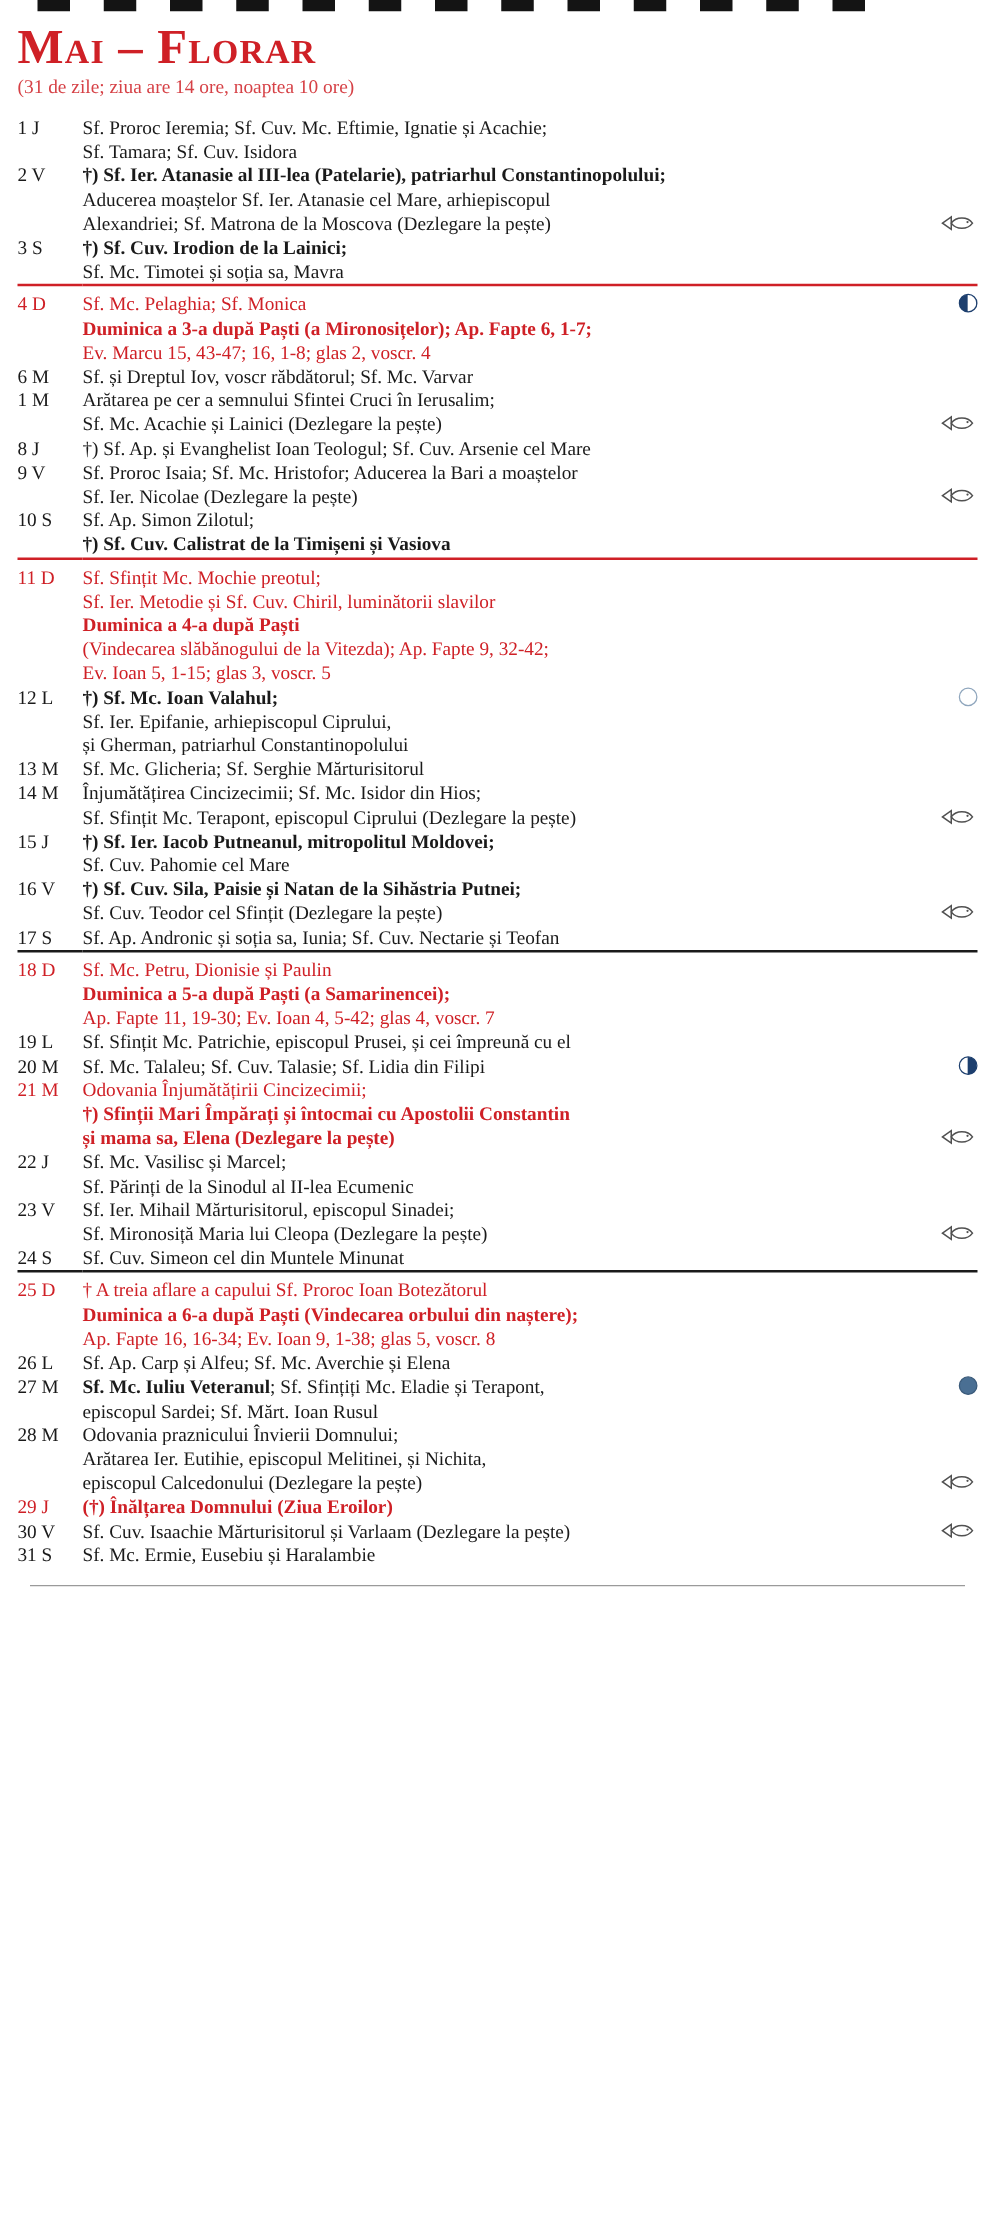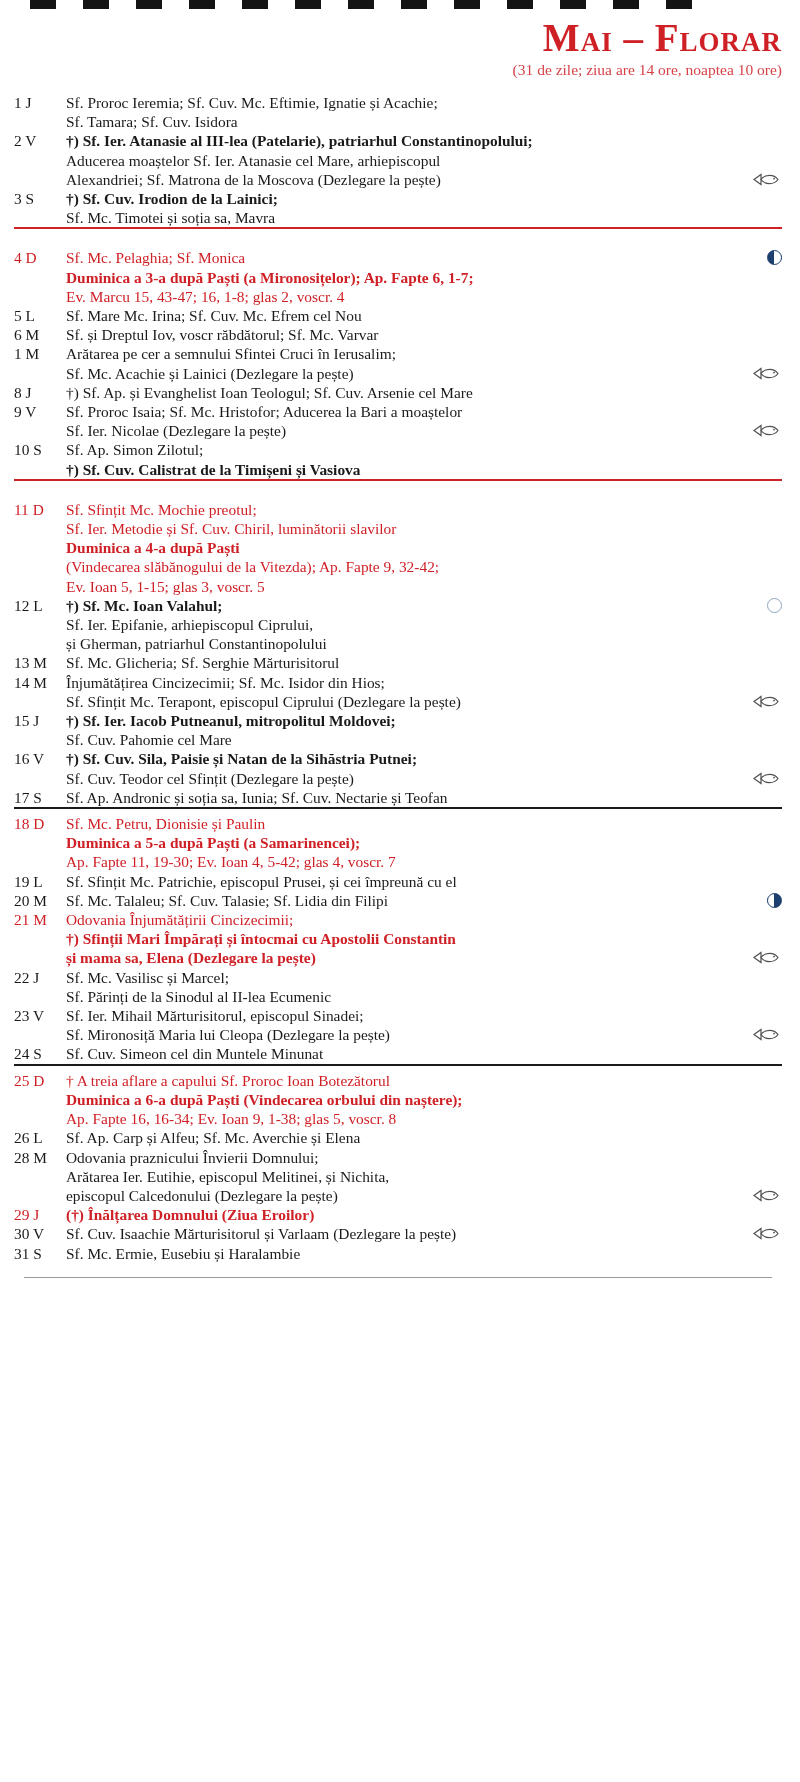--- a/index.html
+++ b/index.html
@@ -33,21 +33,21 @@
   }
   .tick {
     width: 26px;
     height: 9px;
     background: #141414;
     margin-right: 27px;
   }
   .tick:first-child { margin-left: 30px; }
 
   .title-block {
-    text-align: right;
+    text-align: left;
     padding-top: 18px;
   }
   .title {
     color: #cf2026;
     font-size: 39px;
     letter-spacing: 1px;
     font-variant: small-caps;
     font-weight: 700;
     font-family: "Liberation Serif", serif;
     line-height: 1.05;
@@ -89,21 +89,21 @@
     white-space: nowrap;
   }
   .line { display: block; }
   .red { color: #cf2026; }
   .black { color: #1a1a1a; }
   .b { font-weight: 700; }
   .i { }
 
   tr.sep td {
     border-top: 2px solid #cf2026;
-    padding-top: 19px;
+    padding-top: 5px;
   }
   tr.sep-blk td {
     border-top: 2px solid #1a1a1a;
     padding-top: 5px;
   }
 
   
   .moon {
     display: inline-block;
     width: 15px;
@@ -206,29 +206,20 @@
             <span class="line red b">Duminica a 3-a după Paști (a Mironosițelor); Ap. Fapte 6, 1-7;</span>
             <span class="line red">Ev. Marcu 15, 43-47; 16, 1-8; glas 2, voscr. 4</span>
           </td>
           <td class="marks">
             <span class="line"><span class="moon moon-last"></span></span>
             <span class="line">&nbsp;</span>
             <span class="line">&nbsp;</span>
           </td>
         </tr>
         <tr class="">
-          <td class="date black">5 L</td>
-          <td class="entry">
-            <span class="line black">Sf. Mare Mc. Irina; Sf. Cuv. Mc. Efrem cel Nou</span>
-          </td>
-          <td class="marks">
-            <span class="line">&nbsp;</span>
-          </td>
-        </tr>
-        <tr class="">
           <td class="date black">6 M</td>
           <td class="entry">
             <span class="line black">Sf. și Dreptul Iov, voscr răbdătorul; Sf. Mc. Varvar</span>
           </td>
           <td class="marks">
             <span class="line">&nbsp;</span>
           </td>
         </tr>
         <tr class="">
           <td class="date black">1 M</td>
@@ -468,20 +459,31 @@
         <tr class="">
           <td class="date black">26 L</td>
           <td class="entry">
             <span class="line black">Sf. Ap. Carp și Alfeu; Sf. Mc. Averchie și Elena</span>
           </td>
           <td class="marks">
             <span class="line">&nbsp;</span>
           </td>
         </tr>
         <tr class="">
+          <td class="date black">27 M</td>
+          <td class="entry">
+            <span class="line black"><span class="b">Sf. Mc. Iuliu Veteranul</span><span>; Sf. Sfințiți Mc. Eladie și Terapont,</span></span>
+            <span class="line black">episcopul Sardei; Sf. Mărt. Ioan Rusul</span>
+          </td>
+          <td class="marks">
+            <span class="line"><span class="moon moon-full"></span></span>
+            <span class="line">&nbsp;</span>
+          </td>
+        </tr>
+        <tr class="">
           <td class="date black">28 M</td>
           <td class="entry">
             <span class="line black i">Odovania praznicului Învierii Domnului;</span>
             <span class="line black">Arătarea Ier. Eutihie, episcopul Melitinei, și Nichita,</span>
             <span class="line black"><span>episcopul Calcedonului </span><span class="i">(Dezlegare la pește)</span></span>
           </td>
           <td class="marks">
             <span class="line">&nbsp;</span>
             <span class="line">&nbsp;</span>
             <span class="line"><span class="fish"><svg viewBox="0 0 30 13" width="30" height="13">

